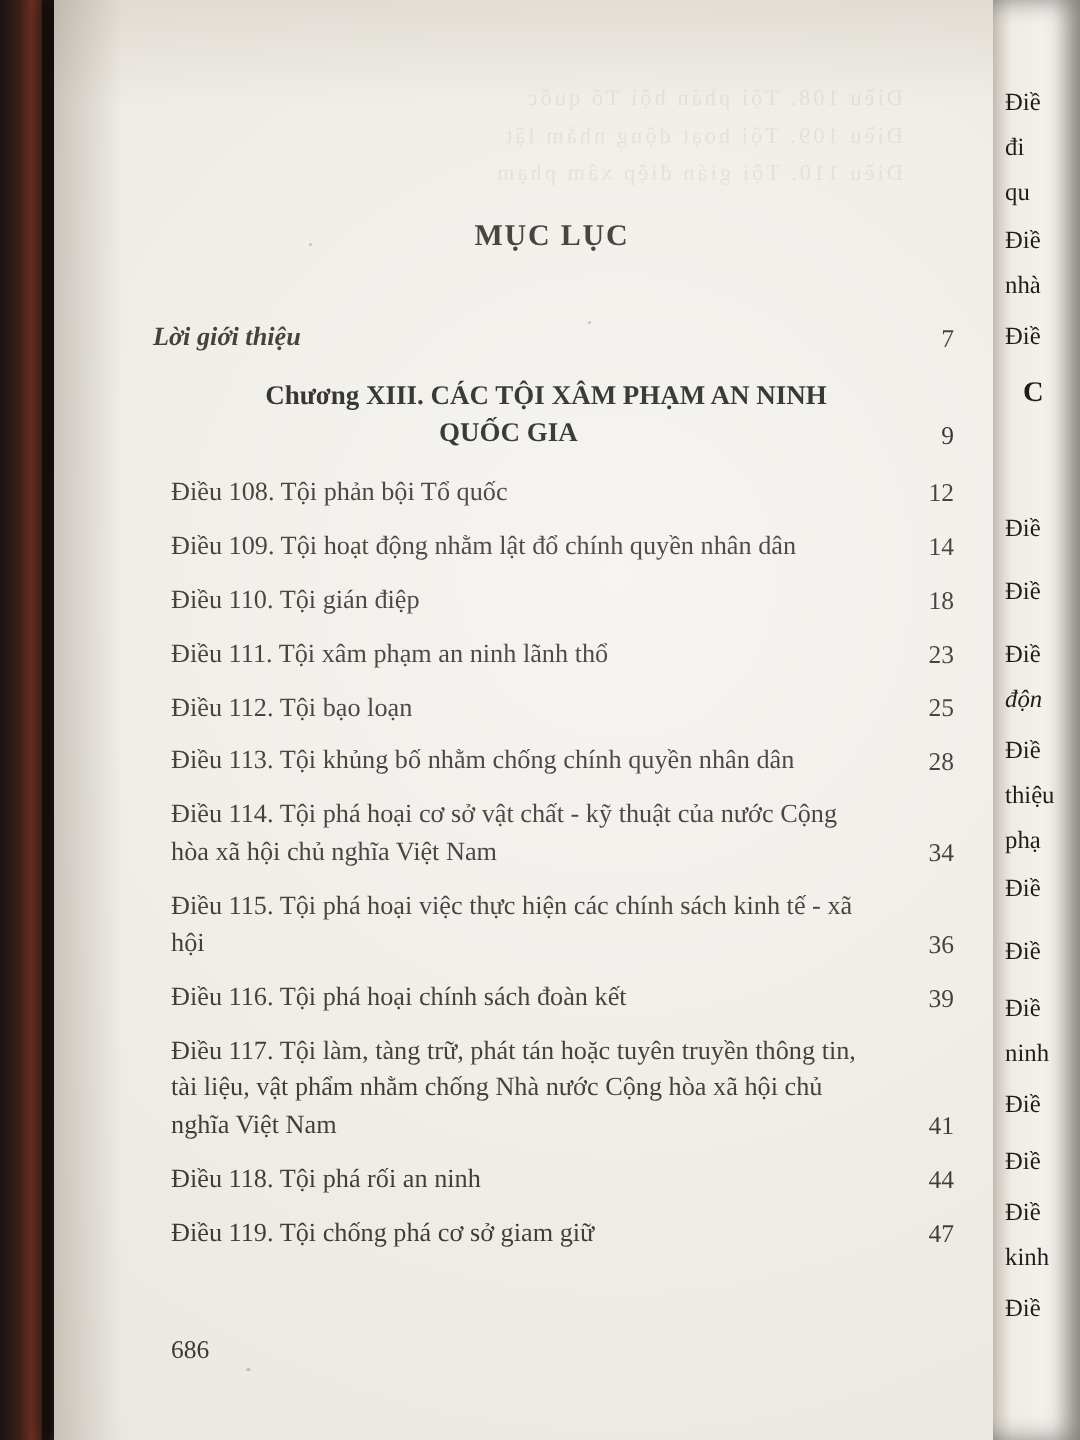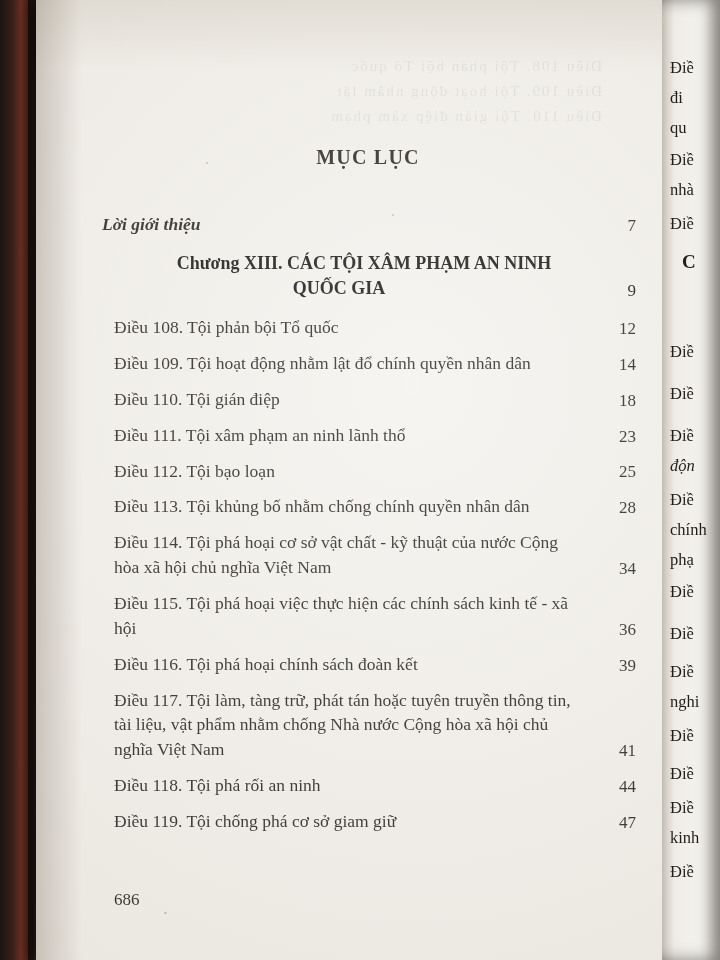--- a/index.html
+++ b/index.html
@@ -323,26 +323,26 @@
         <div class="pr-line" style="top: 116px;">qu</div>
         <div class="pr-line" style="top: 148px;">Điề</div>
         <div class="pr-line" style="top: 178px;">nhà</div>
         <div class="pr-line" style="top: 212px;">Điề</div>
         <div class="pr-line center" style="top: 248px;">C</div>
         <div class="pr-line" style="top: 340px;">Điề</div>
         <div class="pr-line" style="top: 382px;">Điề</div>
         <div class="pr-line" style="top: 424px;">Điề</div>
         <div class="pr-line" style="top: 454px; font-style: italic;">độn</div>
         <div class="pr-line" style="top: 488px;">Điề</div>
-        <div class="pr-line" style="top: 518px;">chính</div>
+        <div class="pr-line" style="top: 518px;">thiệu</div>
         <div class="pr-line" style="top: 548px;">phạ</div>
         <div class="pr-line" style="top: 580px;">Điề</div>
         <div class="pr-line" style="top: 622px;">Điề</div>
         <div class="pr-line" style="top: 660px;">Điề</div>
-        <div class="pr-line" style="top: 690px;">nghi</div>
+        <div class="pr-line" style="top: 690px;">ninh</div>
         <div class="pr-line" style="top: 724px;">Điề</div>
         <div class="pr-line" style="top: 762px;">Điề</div>
         <div class="pr-line" style="top: 796px;">Điề</div>
         <div class="pr-line" style="top: 826px;">kinh</div>
         <div class="pr-line" style="top: 860px;">Điề</div>
       </div>
   </div>
 
   <div class="far-edge"></div>
 </div>

